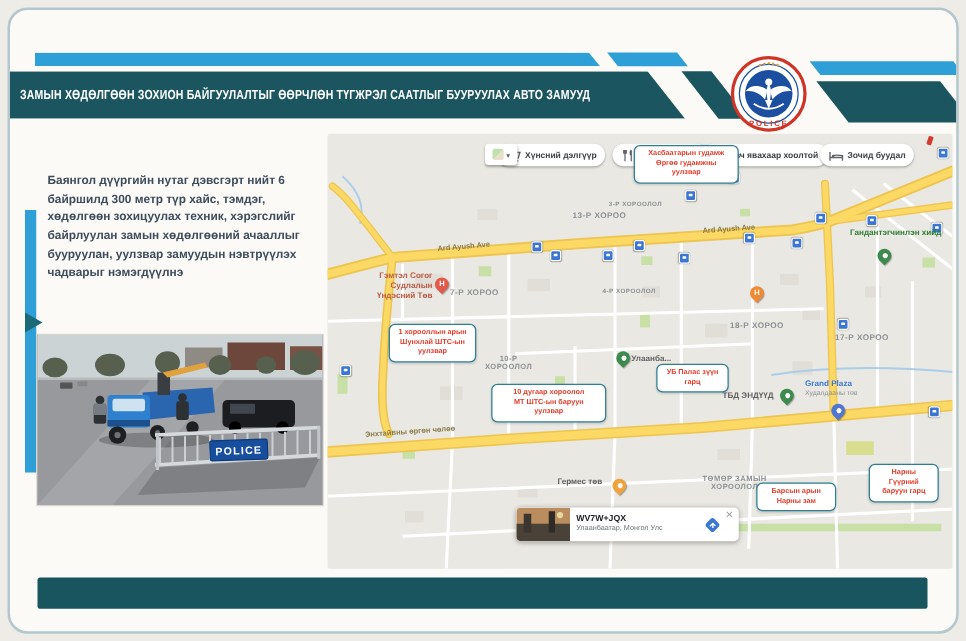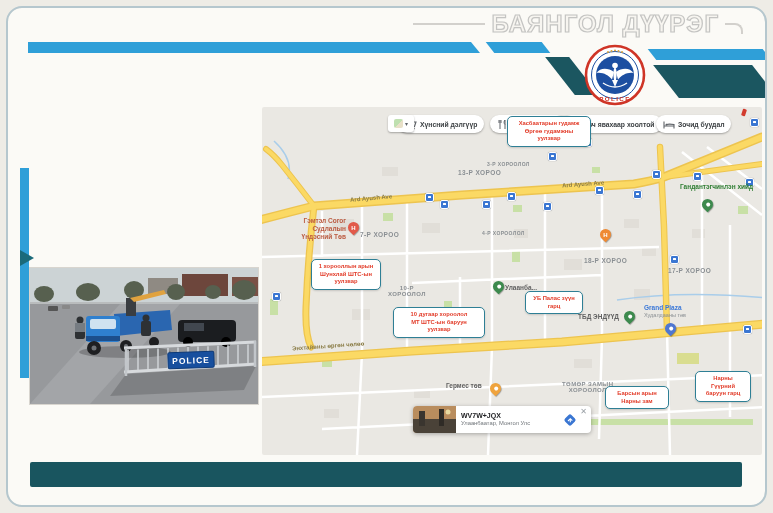--- a/index.html
+++ b/index.html
@@ -62,27 +62,25 @@
   .card-close{position:absolute;right:4px;top:2px;font-size:8px;color:#9aa0a6;line-height:1;}
   .card-dir{margin-right:14px;display:flex;}
   
   .bottom-bar{position:absolute;left:22px;top:454px;width:712px;height:25px;background:#19555f;border-radius:2px;}
 </style>
 </head>
 <body>
 
 <div class="clip">
 
-  <div class="watermark-wrap">
-    <div class="wm-line"></div>
-    <div class="watermark">БАЯНГОЛ ДҮҮРЭГ</div>
-    <div class="wm-hook"></div>
-  </div>
   <div class="stripe-light-main"></div>
   <div class="stripe-light-slash"></div>
+  <div class="band">
+    <div class="band-title">ЗАМЫН ХӨДӨЛГӨӨН ЗОХИОН БАЙГУУЛАЛТЫГ ӨӨРЧЛӨН ТҮГЖРЭЛ СААТЛЫГ БУУРУУЛАХ АВТО ЗАМУУД</div>
+  </div>
   <div class="band-slash"></div>
   <div class="right-light"></div>
   <div class="right-dark"></div>
 
   <div class="logo">
     <svg width="62" height="62" viewBox="0 0 62 62">
       <circle cx="31" cy="31" r="29" fill="#fff" stroke="#cf3527" stroke-width="2.6"></circle>
       <circle cx="31" cy="31" r="23.5" fill="#fff" stroke="#1d4fa1" stroke-width="1"></circle>
       <circle cx="31" cy="31" r="19" fill="#1d4fa1"></circle>
       <g fill="#d8a13a">
@@ -99,20 +97,21 @@
         <circle cx="31" cy="21.5" r="2.8"></circle>
         <path d="M28,36 L31,43 L34,36 Z"></path>
       </g>
       <path d="M19,39 Q31,47 43,39" stroke="#fff" stroke-width="1.4" fill="none"></path>
       <text x="31" y="57" text-anchor="middle" font-size="6.2" font-weight="bold" fill="#cf3527" letter-spacing="1.4" font-family="Liberation Sans, sans-serif">POLICE</text>
     </svg>
   </div>
 
   <div class="vbar"></div>
   <div class="vbar-arrow"></div>
+  <div class="intro">Баянгол дүүргийн нутаг дэвсгэрт нийт 6 байршилд 300 метр түр хайс, тэмдэг, хөдөлгөөн зохицуулах техник, хэрэгслийг байрлуулан замын хөдөлгөөний ачааллыг бууруулан, уулзвар замуудын нэвтрүүлэх чадварыг нэмэгдүүлнэ</div>
 
   <div class="photo">
     <svg width="228" height="136" viewBox="0 0 228 136">
       <rect width="228" height="36" fill="#ccd3d5"></rect>
       <rect x="118" y="10" width="30" height="16" fill="#8f8a83"></rect>
       <rect x="152" y="6" width="46" height="22" fill="#6d463c"></rect>
       <rect x="202" y="9" width="26" height="19" fill="#7a5146"></rect>
       <g fill="#57604f">
         <ellipse cx="14" cy="26" rx="10" ry="8"></ellipse>
           <ellipse cx="58" cy="24" rx="12" ry="9"></ellipse>

